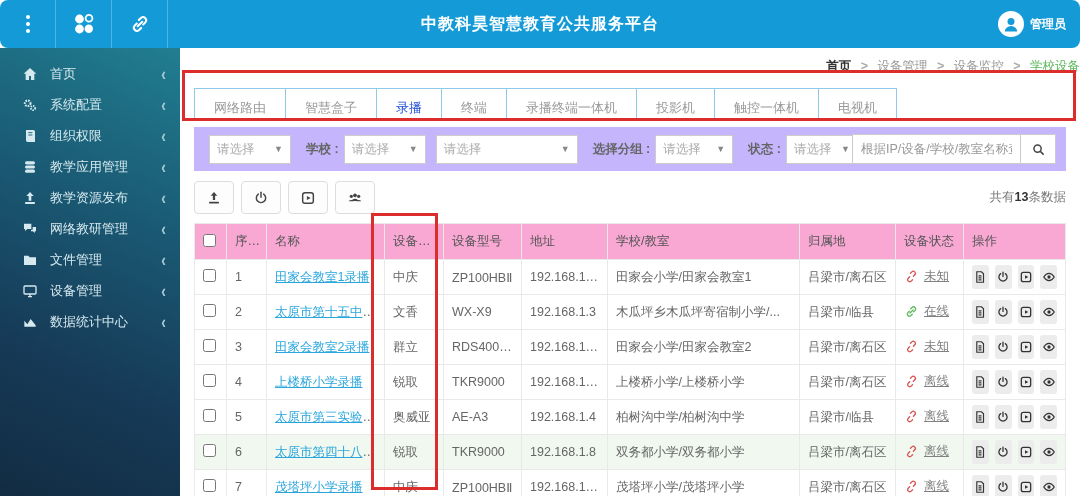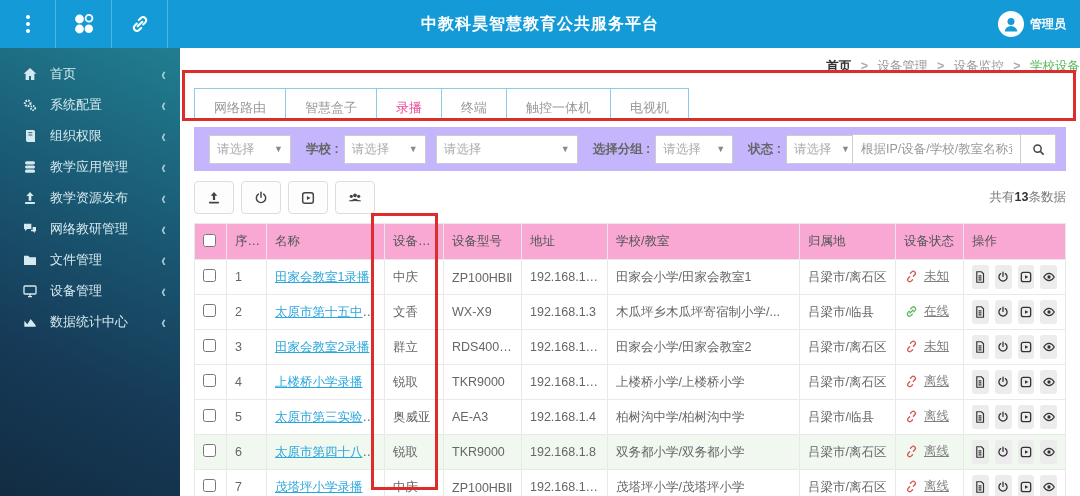--- a/index.html
+++ b/index.html
@@ -1,20 +1,20 @@
 <!DOCTYPE html>
 <html><head>
 <meta charset="utf-8">
 <style>
   * { margin:0; padding:0; box-sizing:border-box; }
   html,body { width:1080px; height:496px; overflow:hidden; font-family:"Liberation Sans","DejaVu Sans",sans-serif; background:#fff; }
   #app { position:relative; width:1080px; height:496px; overflow:hidden; }
 
   
-  .header { position:absolute; top:0; left:0; right:0; height:48px; background:#149bd7; display:flex; align-items:stretch; z-index:5; }
+  .header { position:absolute; top:0; left:0; right:0; height:48px; background:#149bd7; display:flex; align-items:stretch; z-index:5;border-radius:8px; }
   .hdr-iconbox { width:56px; display:flex; align-items:center; justify-content:center; border-right:1px solid rgba(255,255,255,0.25); cursor:pointer; }
   .hdr-iconbox:first-child { border-left:none; }
   .hdr-title { position:absolute; left:0; right:0; top:0; height:48px; line-height:48px; text-align:center; color:#fff; font-size:16px; font-weight:bold; letter-spacing:1px; pointer-events:none; }
   .hdr-user { position:absolute; right:14px; top:0; height:48px; display:flex; align-items:center; gap:6px; color:#fff; font-size:12px; font-weight:bold; cursor:pointer; z-index:6;font-family:Liberation Serif, serif; }
   .avatar { width:26px; height:26px; border-radius:50%; background:#fff; display:flex; align-items:center; justify-content:center; }
   .kebab { display:flex; flex-direction:column; gap:3px; }
   .kebab i { width:4px; height:4px; border-radius:50%; background:#fff; }
 
   
   .sidebar { position:absolute; top:48px; left:0; width:180px; bottom:0; background:linear-gradient(205deg,#217e90 0%,#1a5a74 35%,#163a57 70%,#122c42 100%); z-index:4; }
@@ -30,21 +30,21 @@
 
   .breadcrumb { padding:10px 0 0 14px; font-size:12.5px; color:#999;text-align:right; }
   .breadcrumb .bc-sep { margin:0 6px; color:#aaa; font-weight:bold; }
   .bc-home { color:#333; font-weight:bold; cursor:pointer; }
   .bc-link { color:#999; cursor:pointer; }
   .bc-current { color:#5cb85c; }
 
   .tabs { display:flex; margin:13px 0 0 14px; }
   .tab { height:31px; line-height:29px; padding:4px 19px; border:1px solid #8fcaec; margin-left:-1px; background:#fff; color:#999; font-size:13px; cursor:pointer; white-space:nowrap; }
   .tab:first-child { margin-left:0; }
-  .tab.active { color:#ec4899;font-family:Liberation Serif, serif; }
+  .tab.active { color:#1d4ed8;font-family:Liberation Serif, serif; }
 
   .filterbar { margin:8px 14px 0 14px; background:#c4b5fd; height:44px; display:flex; align-items:center; padding:0 10px; font-size:12.5px; color:#666; position:relative; }
   .sel { background:#fff; border:1px solid #ccc; height:29px; display:flex; align-items:center; justify-content:space-between; padding:0 7px; color:#aaa; cursor:pointer; margin:0 5px; }
   .sel .caret { color:#888; font-size:9px; margin-left:8px; }
   .sel.w80 { width:82px; } .sel.w140 { width:142px; } .sel.w76 { width:78px; } .sel.w72 { width:72px; }
   .flabel { margin-left:10px; white-space:nowrap; color:#666; font-weight:bold; }
   .searchgrp { position:absolute; right:10px; top:7px; display:flex; }
   .searchgrp input { width:168px; height:30px; border:1px solid #ccc; border-right:none; padding:0 8px; font-size:12.5px; color:#555; outline:none; background:#fff; font-family:inherit; }
   .searchgrp input::placeholder { color:#999; }
   .search-btn { width:36px; height:30px; border:1px solid #ccc; background:#fff; display:flex; align-items:center; justify-content:center; cursor:pointer; }
@@ -232,20 +232,22 @@
       <span class="bc-link">设备监控</span>
       <span class="bc-sep">&gt;</span>
       <span class="bc-current">学校设备</span>
     </div>
 
     <div class="tabs">
       <span class="tab">网络路由</span>
       <span class="tab">智慧盒子</span>
       <span class="tab active">录播</span>
       <span class="tab">终端</span>
+      <span class="tab">录播终端一体机</span>
+      <span class="tab">投影机</span>
       <span class="tab">触控一体机</span>
       <span class="tab">电视机</span>
     </div>
 
     <div class="filterbar">
       <div class="sel w80">
         <span>请选择</span>
           <span class="caret">▼</span>
       </div>
       <span class="flabel">学校 :</span>

